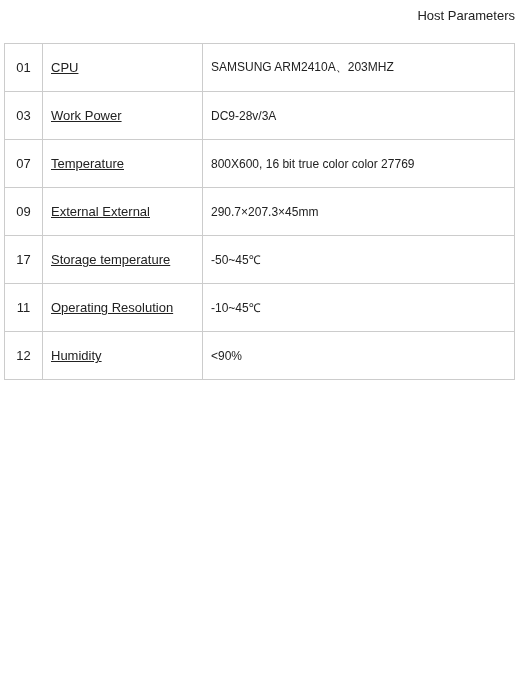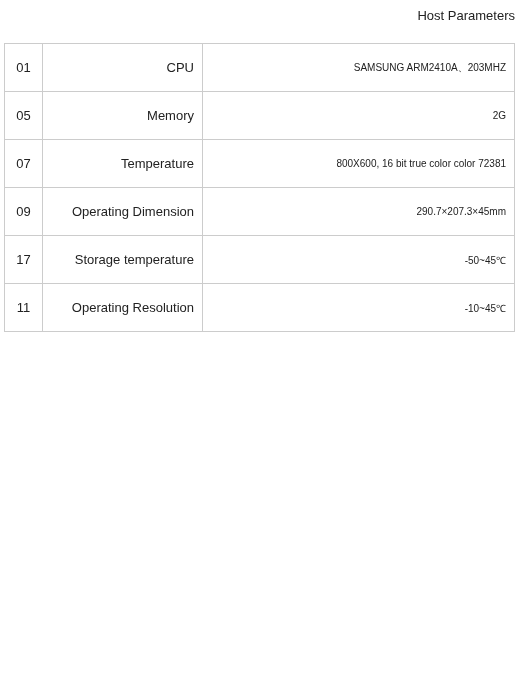--- a/index.html
+++ b/index.html
@@ -36,26 +36,26 @@
       padding: 6px 8px;
       vertical-align: middle;
     }
     .col-num {
       width: 38px;
       text-align: center;
       font-size: 13px;
     }
     .col-label {
       width: 160px;
-      text-align: right;
+      text-align: left;
       font-size: 13px;
+      text-decoration: underline;
     }
     .col-value {
-      font-size: 10px;
-      text-align: right;
+      font-size: 12px;
     }
     tr {
       min-height: 48px;
     }
     td.col-num {
       height: 48px;
     }
   </style>
 </head>
 <body>
@@ -63,39 +63,44 @@
 <div class="page-wrapper">
   <div class="section-title">Host Parameters</div>
   <table>
     <tbody id="table-body">
     <tr>
           <td class="col-num">01</td>
           <td class="col-label">CPU</td>
           <td class="col-value">SAMSUNG ARM2410A、203MHZ</td>
         </tr>
         <tr>
-          <td class="col-num">05</td>
-          <td class="col-label">Memory</td>
-          <td class="col-value">2G</td>
+          <td class="col-num">03</td>
+          <td class="col-label">Work Power</td>
+          <td class="col-value">DC9-28v/3A</td>
         </tr>
         <tr>
           <td class="col-num">07</td>
           <td class="col-label">Temperature</td>
-          <td class="col-value">800X600, 16 bit true color  color 72381</td>
+          <td class="col-value">800X600, 16 bit true color  color 27769</td>
         </tr>
         <tr>
           <td class="col-num">09</td>
-          <td class="col-label">Operating Dimension</td>
+          <td class="col-label">External External</td>
           <td class="col-value">290.7×207.3×45mm</td>
         </tr>
         <tr>
           <td class="col-num">17</td>
           <td class="col-label">Storage temperature</td>
           <td class="col-value">-50~45℃</td>
         </tr>
         <tr>
           <td class="col-num">11</td>
           <td class="col-label">Operating Resolution</td>
           <td class="col-value">-10~45℃</td>
         </tr>
+        <tr>
+          <td class="col-num">12</td>
+          <td class="col-label">Humidity</td>
+          <td class="col-value">&lt;90%</td>
+        </tr>
       </tbody>
   </table>
 </div>
 
 </body></html>

